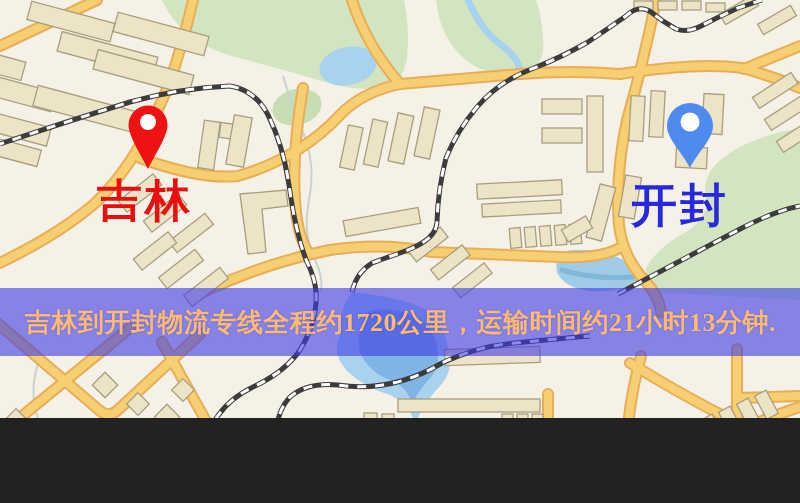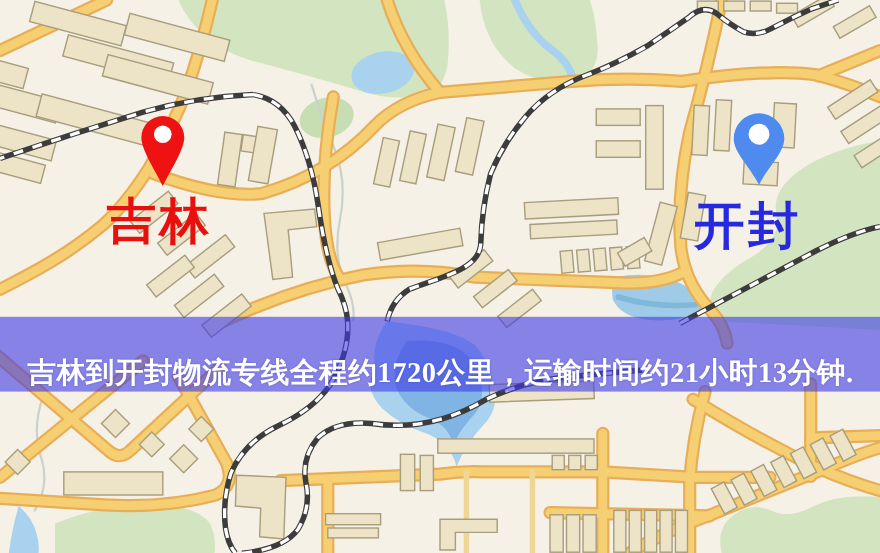--- a/index.html
+++ b/index.html
@@ -1,17 +1,17 @@
 <!DOCTYPE html>
 <html><head>
 <meta charset="utf-8">
 <style>
   html,body{margin:0;padding:0;background:#222;}
   .stage{
-    position:relative;width:800px;height:503px;overflow:hidden;
+    position:relative;width:800px;height:418px;overflow:hidden;
     font-family:"Liberation Sans",sans-serif;
   }
   .stage svg{position:absolute;left:0;top:0;}
   .route-banner{
     position:absolute;left:0;top:288px;width:800px;height:68px;
     display:flex;align-items:center;box-sizing:border-box;padding-left:25px;
   }
   .route-banner span{
     font-family:"Liberation Serif",serif;
     font-size:26px;font-weight:700;letter-spacing:0.5px;white-space:nowrap;
@@ -230,17 +230,17 @@
     <circle cx="148" cy="122" r="8" fill="#ffffff"></circle>
     <text class="pin-label" x="145" y="216" font-size="45" text-anchor="middle" fill="#e8100e">吉林</text>
   </g>
   <g>
     <path d="M 690,168 C 682,152 667,139 667,126 A 23,23 0 1 1 713,126 C 713,139 698,152 690,168 Z" fill="#4f8bef"></path>
     <circle cx="690" cy="122" r="9.5" fill="#ffffff"></circle>
     <text class="pin-label" x="680" y="221" font-size="46" text-anchor="middle" fill="#2629df">开封</text>
   </g>
 </svg>
 
-  <div class="route-banner" style="background: rgba(62, 58, 230, 0.6); color: #ffffff; align-items: flex-end;">
+  <div class="route-banner" style="background: rgba(62, 58, 230, 0.6); color: #fdba74;">
     <span>吉林到开封物流专线全程约1720公里，运输时间约21小时13分钟.</span>
   </div>
 
 </div>
 
 </body></html>

